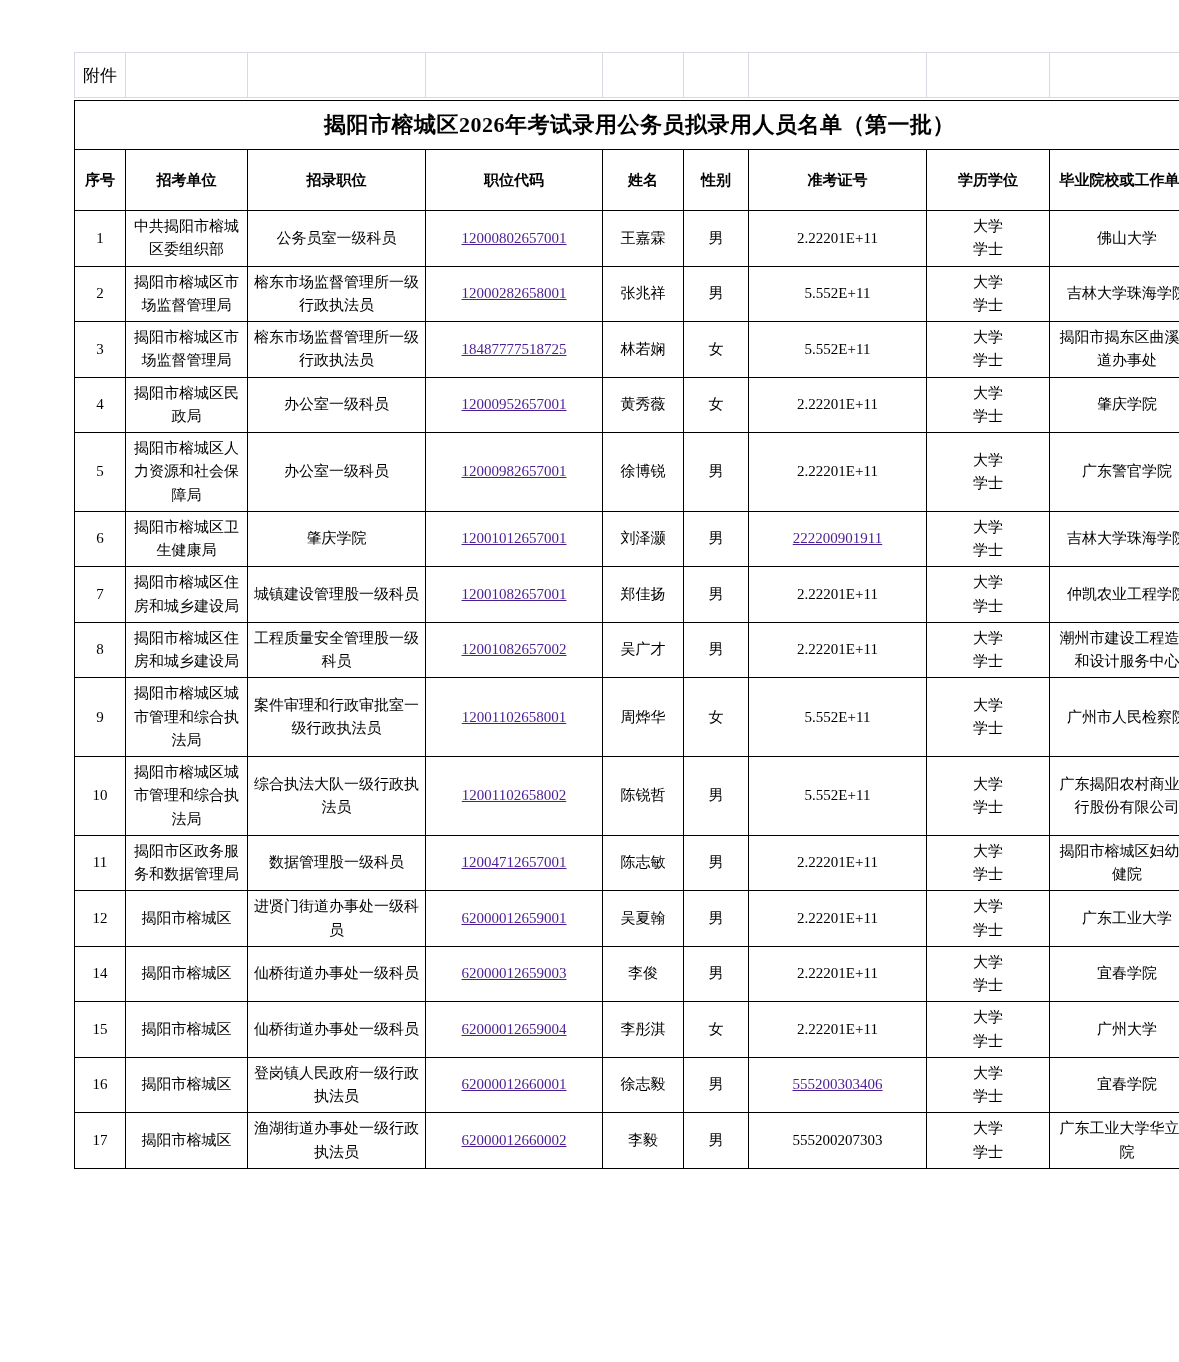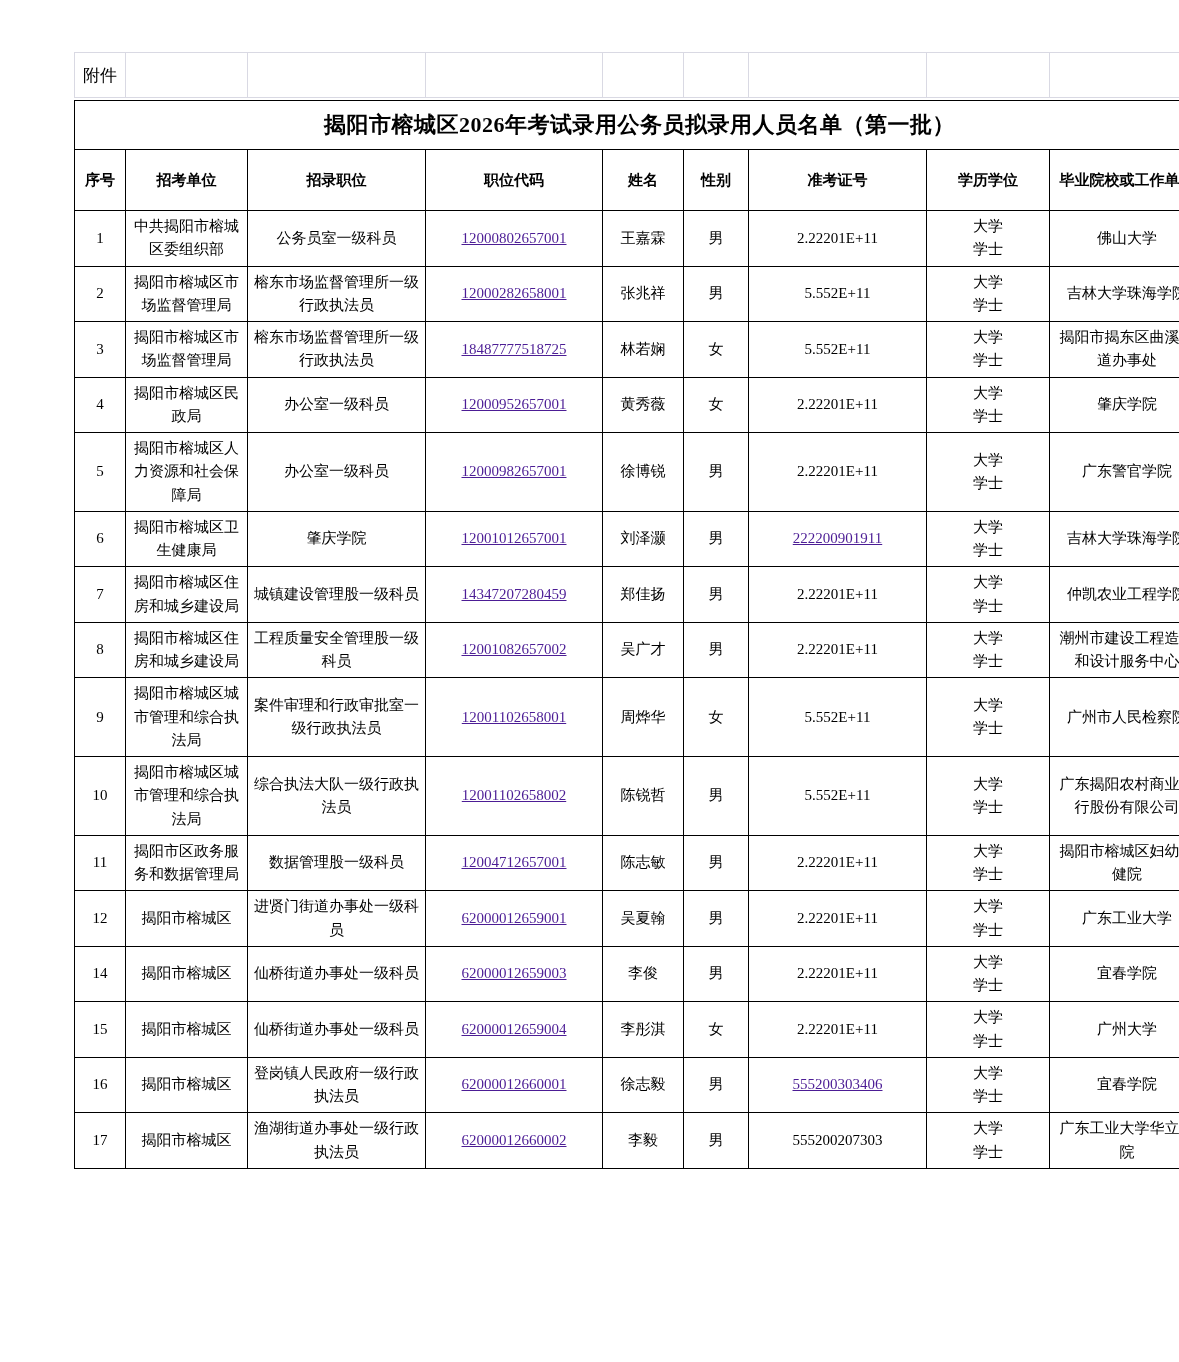--- a/index.html
+++ b/index.html
@@ -201,21 +201,21 @@
     <td class="c-gender">男</td>
     <td class="c-ticket"><a class="link">222200901911</a></td>
     <td class="c-degree">大学
 学士</td>
     <td class="c-school">吉林大学珠海学院</td>
   </tr>
         <tr>
     <td class="c-no">7</td>
     <td class="c-unit">揭阳市榕城区住房和城乡建设局</td>
     <td class="c-pos">城镇建设管理股一级科员</td>
-    <td class="c-code"><a class="link">14347207280459</a></td>
+    <td class="c-code"><a class="link">12001082657001</a></td>
     <td class="c-name">郑佳扬</td>
     <td class="c-gender">男</td>
     <td class="c-ticket">2.22201E+11</td>
     <td class="c-degree">大学
 学士</td>
     <td class="c-school">仲凯农业工程学院</td>
   </tr>
         <tr>
     <td class="c-no">8</td>
     <td class="c-unit">揭阳市榕城区住房和城乡建设局</td>

